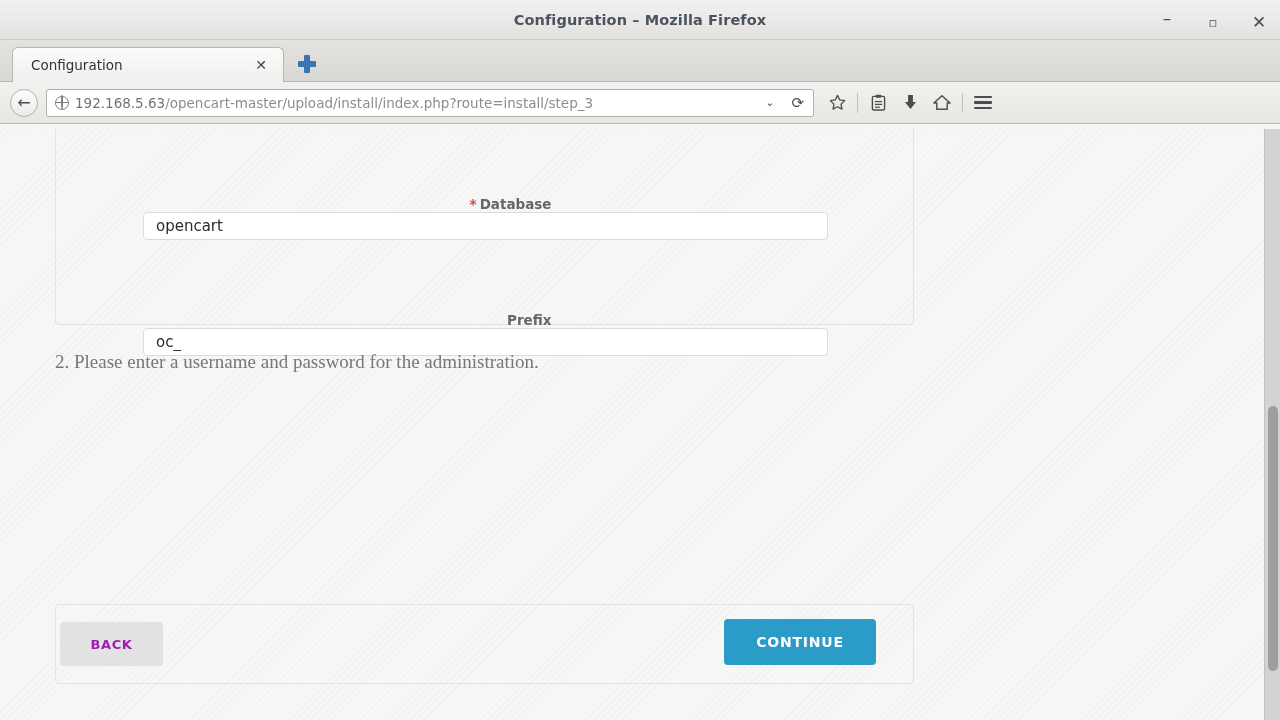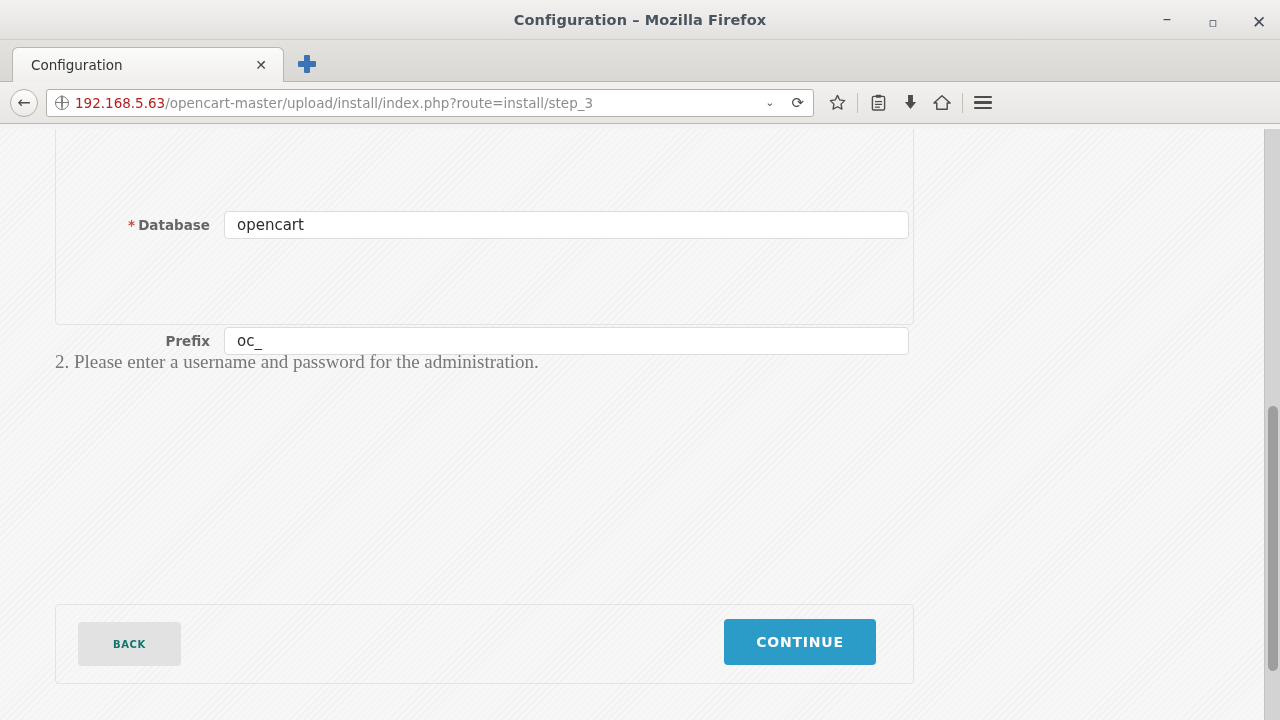--- a/index.html
+++ b/index.html
@@ -98,21 +98,21 @@
     content:""; position:absolute; left:-1.4px; top:5px; width:14px; height:1.4px;
     background:#7d7d7d;
   }
   .globe-icon::after {
     content:""; position:absolute; left:5.2px; top:-1.4px; width:1.4px; height:14px;
     background:#7d7d7d; border-radius:50%;
   }
   .url-text {
     flex: 1; font-size: 13.5px; color: #8d8d8d; white-space: nowrap; overflow: hidden;
   }
-  .url-host { color: #b91c1c; }
+  .url-host { color: #737373; }
   .url-drop { color: #555; font-size: 11px; padding: 0 6px; cursor: pointer; }
   .url-reload { color: #4a4a4a; font-size: 15px; padding: 0 5px; cursor: pointer; }
   .searchbar {
     width: 248px; height: 28px; flex: none;
     background: #fff; border: 1px solid #b4b1ac; border-radius: 3px;
     display: flex; align-items: center; padding: 0 8px; gap: 7px;
   }
   .search-mag {
     width: 10px; height: 10px; border-radius: 50%;
     border: 1.8px solid #6d6d6d; position: relative; flex: none;
@@ -146,22 +146,22 @@
     position: absolute;
     border: 1px solid #e3e3e3;
     border-radius: 4px;
     background: transparent;
   }
   #panel-db     { left: 55px; top: -72px;  width: 859px; height: 268px; }
   #panel-admin  { left: 55px; top: 258px;  width: 859px; height: 328px; }
   #panel-nav    { left: 55px; top: 475px;  width: 859px; height: 80px; }
 
   .form-row {
-    position: absolute; left: 8px; width: 859px; height: 58px;
-    display: flex; align-items: center;
+    position: absolute; left: 0; width: 859px; height: 58px;
+    display: flex; align-items: center; flex-direction: column;
   }
   .form-label {
     width: 160px; text-align: right; padding-right: 14px;
     font-size: 13.5px; font-weight: bold; color: #666;
     white-space: nowrap;
   }
   .req { color: #d9443f; font-weight: bold; margin-right: 3px; }
   .form-input {
     width: 685px; height: 28px;
     background: #fff; border: 1px solid #dcdcdc; border-radius: 4px;
@@ -171,24 +171,24 @@
     outline: none;
   }
 
   .section-note {
     position: absolute; left: 55px; top: 222px;
     font-size: 19px; color: #777; font-family: Liberation Serif, serif;
   }
 
   
   .btn-back {
-    position: absolute; left: 78px; top: 493px;
+    position: absolute; left: 60px; top: 493px;
     width: 103px; height: 44px;
     background: #e2e2e2; border: none; border-radius: 4px;
-    font-size: 10px; font-weight: bold; color: #0f766e;
+    font-size: 13px; font-weight: bold; color: #a21caf;
     letter-spacing: .6px; cursor: pointer;
     font-family: "DejaVu Sans", "Liberation Sans", sans-serif;
   }
   .btn-continue {
     position: absolute; left: 724px; top: 490px;
     width: 152px; height: 46px;
     background: #2b9bc7; border: none; border-radius: 4px;
     font-size: 14px; font-weight: bold; color: #fff;
     letter-spacing: .8px; cursor: pointer;
     font-family: "DejaVu Sans", "Liberation Sans", sans-serif;

